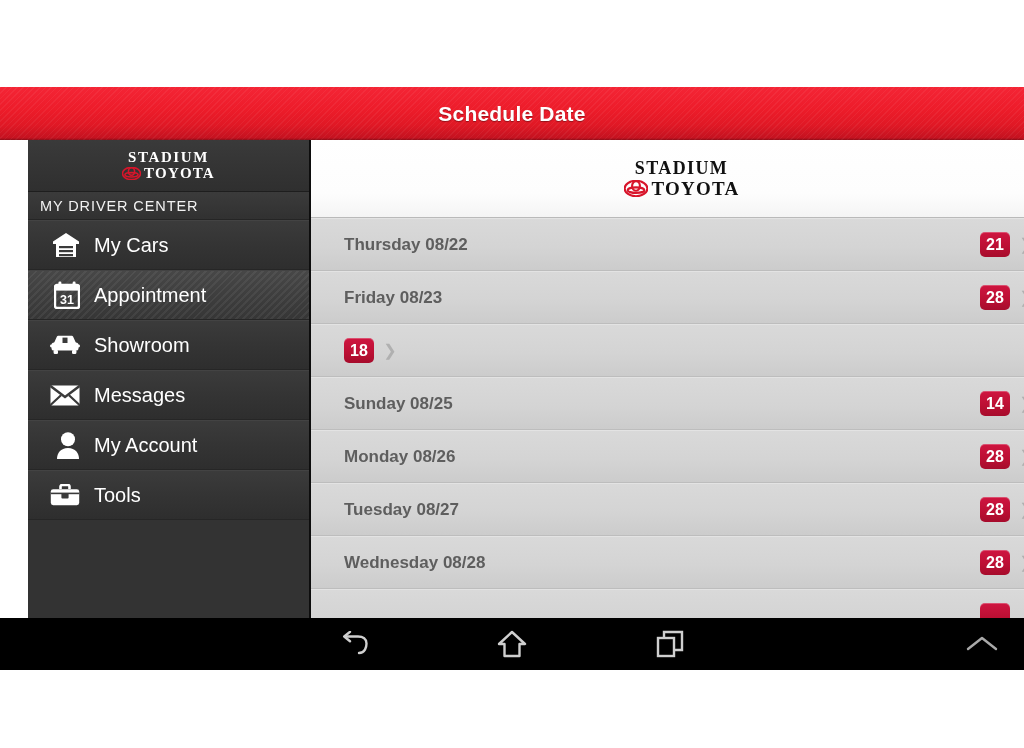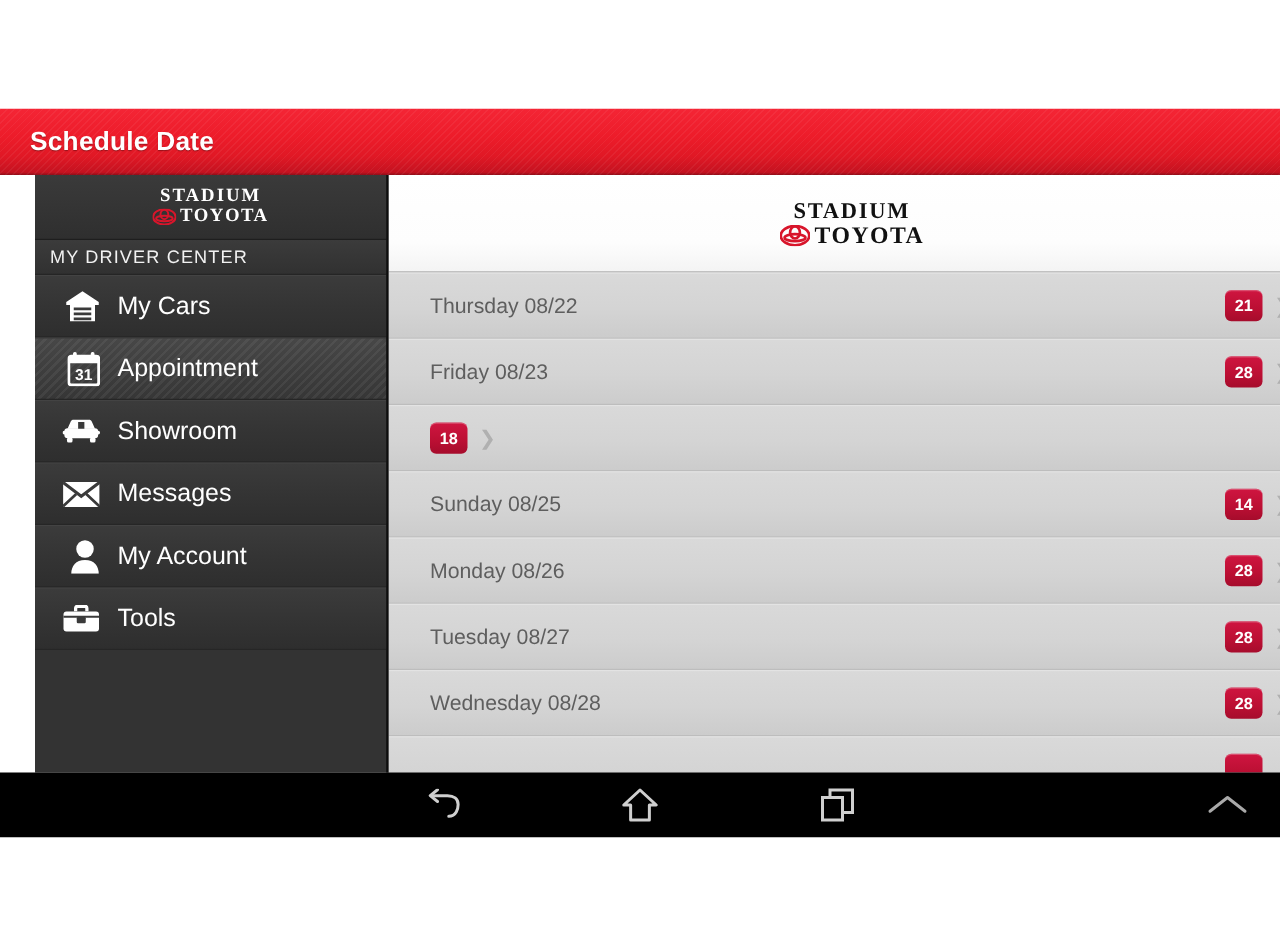--- a/index.html
+++ b/index.html
@@ -12,23 +12,22 @@
 
   #screen { position:relative; width:1024px; height:748px; background:#fff; }
 
   
   .blank-top { position:absolute; top:0; left:0; width:1024px; height:87px; background:#ffffff; }
 
   
   .titlebar {
     position:absolute; top:87px; left:0; width:1024px; height:53px;
     background:linear-gradient(to bottom,#f42535 0%,#ed1c2a 42%,#e01825 72%,#c41220 96%,#8e0d18 100%);
-    display:flex; align-items:center; 
+    display:flex; align-items:center; justify-content:center;
     overflow:hidden;
-    padding-left:24px;
   }
   .titlebar:after{
     content:""; position:absolute; inset:0;
     background:repeating-linear-gradient(135deg, rgba(255,255,255,.05) 0 1px, rgba(0,0,0,0) 1px 4px);
     pointer-events:none;
   }
   .titlebar-text {
     position:relative; z-index:2;
     color:#fff; font-size:21px; font-weight:bold; letter-spacing:.2px;
     text-shadow:0 1px 1px rgba(0,0,0,.35);
@@ -112,25 +111,25 @@
   }
 
   .date-list { }
   .date-row {
     position:relative; height:53px; display:flex; align-items:center;
     background:linear-gradient(to bottom,#d9d9d9 0%,#d4d4d4 55%,#cccccc 100%);
     border-bottom:1px solid #bdbdbd;
     border-top:1px solid #e3e3e3;
     padding-left:33px; padding-right:10px;
   }
-  .date-label { flex:1; font-size:17px; font-weight:normal; color:#5e5e5e; }
+  .date-label { flex:1; font-size:17px; font-weight:bold; color:#5e5e5e; }
   .badge {
     min-width:30px; height:25px; border-radius:5px;
     background:linear-gradient(to bottom,#cf1540 0%,#bb0f33 60%,#a60c2c 100%);
-    color:#fff; font-size:13px; font-weight:bold;
+    color:#fff; font-size:16px; font-weight:bold;
     display:flex; align-items:center; justify-content:center;
     padding:0 4px; box-shadow:inset 0 1px 0 rgba(255,255,255,.25);
   }
   .chev { width:32px; display:flex; align-items:center; justify-content:center; color:#b0b0b0; }
 
   
   .navbar {
     position:absolute; top:618px; left:0; width:1024px; height:52px;
     background:#000000;
   }

